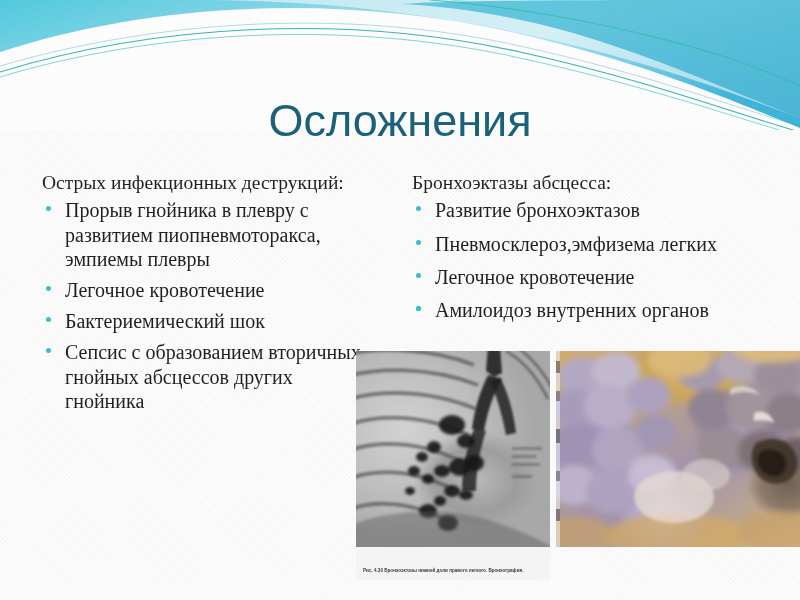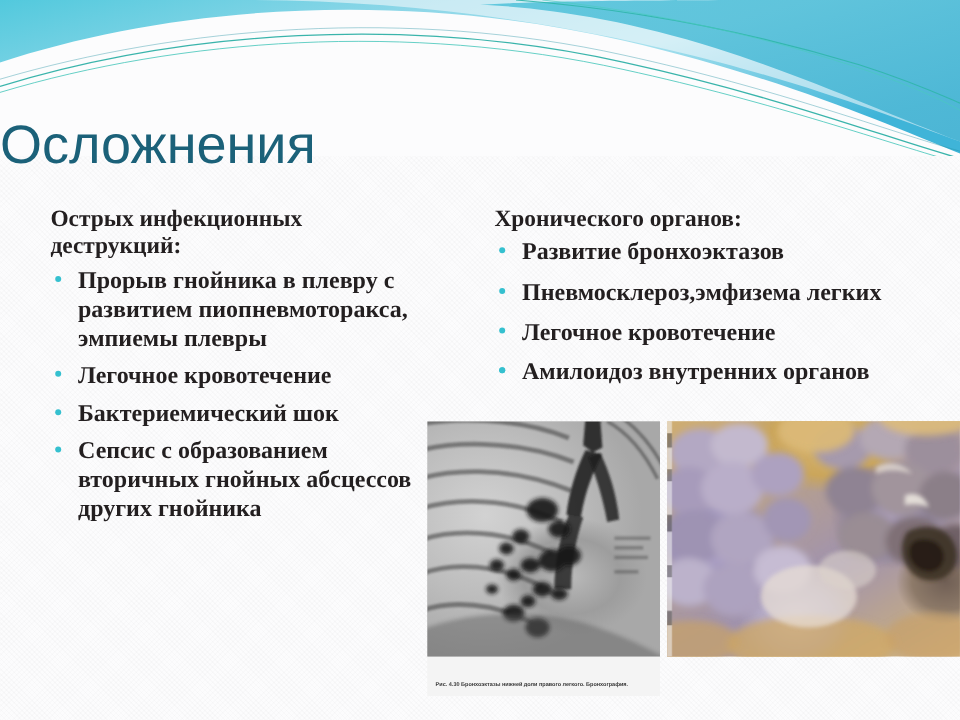--- a/index.html
+++ b/index.html
@@ -32,36 +32,35 @@
     left: 0; top: 0;
     width: 800px; height: 130px;
     pointer-events: none;
   }
 
   
   #title {
     position: absolute;
     left: 0; top: 98px;
     width: 800px;
-    text-align: left;
+    text-align: center;
     font-family: "Liberation Sans", sans-serif;
     font-size: 45px;
     font-weight: normal;
     letter-spacing: 0px;
     color: #1b6179;
     line-height: 1.0;
     white-space: nowrap;
   }
 
   
   .column {
     position: absolute;
     font-family: "Liberation Serif", serif;
     color: #231f20;
-    font-weight: bold;
   }
   #col-left  { left: 42px;  top: 171px; width: 320px; }
   #col-right { left: 412px; top: 171px; width: 380px; }
 
   .col-heading {
     font-size: 19.5px;
     line-height: 1.20;
     color: #231f20;
     margin: 0 0 4px 0;
   }
@@ -193,21 +192,21 @@
         <span>Бактериемический шок</span>
       </li>
       <li>
         <span class="dot"></span>
         <span>Сепсис с образованием вторичных гнойных абсцессов других гнойника</span>
       </li>
     </ul>
   </div>
 
   <div id="col-right" class="column">
-    <div class="col-heading">Хронического органов:</div>
+    <div class="col-heading">Бронхоэктазы абсцесса:</div>
     <ul class="bullets">
       <li>
         <span class="dot"></span>
         <span>Развитие бронхоэктазов</span>
       </li>
       <li>
         <span class="dot"></span>
         <span>Пневмосклероз,эмфизема легких</span>
       </li>
       <li>

